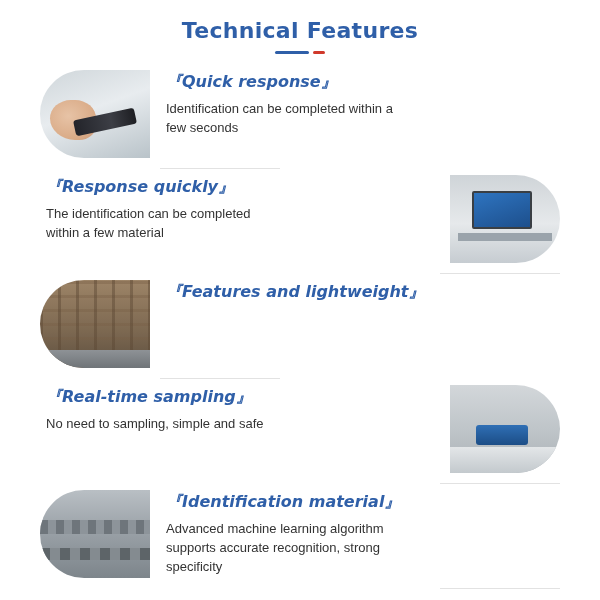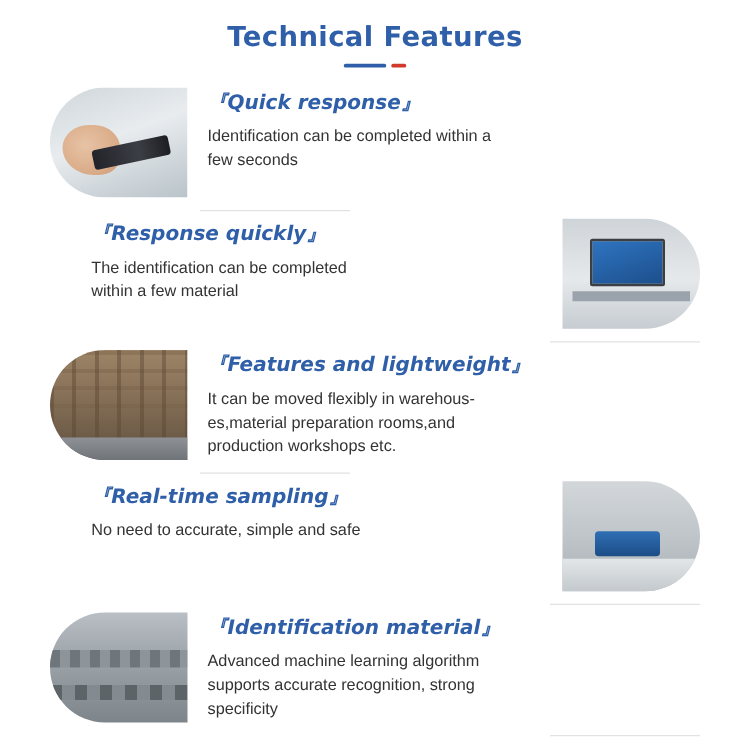--- a/index.html
+++ b/index.html
@@ -54,21 +54,20 @@
   }
   .feature {
     display: flex;
     align-items: flex-start;
     padding: 6px 40px 6px 40px;
     position: relative;
     min-height: 92px;
   }
   .feature.reverse {
     flex-direction: row-reverse;
-    margin-left: 27px;
   }
   .thumb {
     width: 110px;
     height: 88px;
     flex: 0 0 110px;
     overflow: hidden;
     position: relative;
     background: #d8dee4;
   }
   .thumb.left-round {
@@ -242,32 +241,31 @@
       </div>
     </div>
     <div class="div-row right">
       <div class="divider"></div>
     </div>
 
     <div class="feature">
       <div class="thumb left-round img-warehouse"></div>
       <div class="txt">
         <p class="f-title">『Features and lightweight』</p>
-        <p class="f-desc">It can be moved flexibly in warehous-es,material preparation rooms,and production workshops etc.</p>
       </div>
     </div>
     <div class="div-row left">
       <div class="divider"></div>
     </div>
 
     <div class="feature reverse">
       <div class="thumb right-round img-lab"></div>
       <div class="txt">
         <p class="f-title">『Real-time sampling』</p>
-        <p class="f-desc">No need to accurate, simple and safe</p>
+        <p class="f-desc">No need to sampling, simple and safe</p>
       </div>
     </div>
     <div class="div-row right">
       <div class="divider"></div>
     </div>
 
     <div class="feature">
       <div class="thumb left-round img-factory"></div>
       <div class="txt">
         <p class="f-title">『Identification material』</p>

